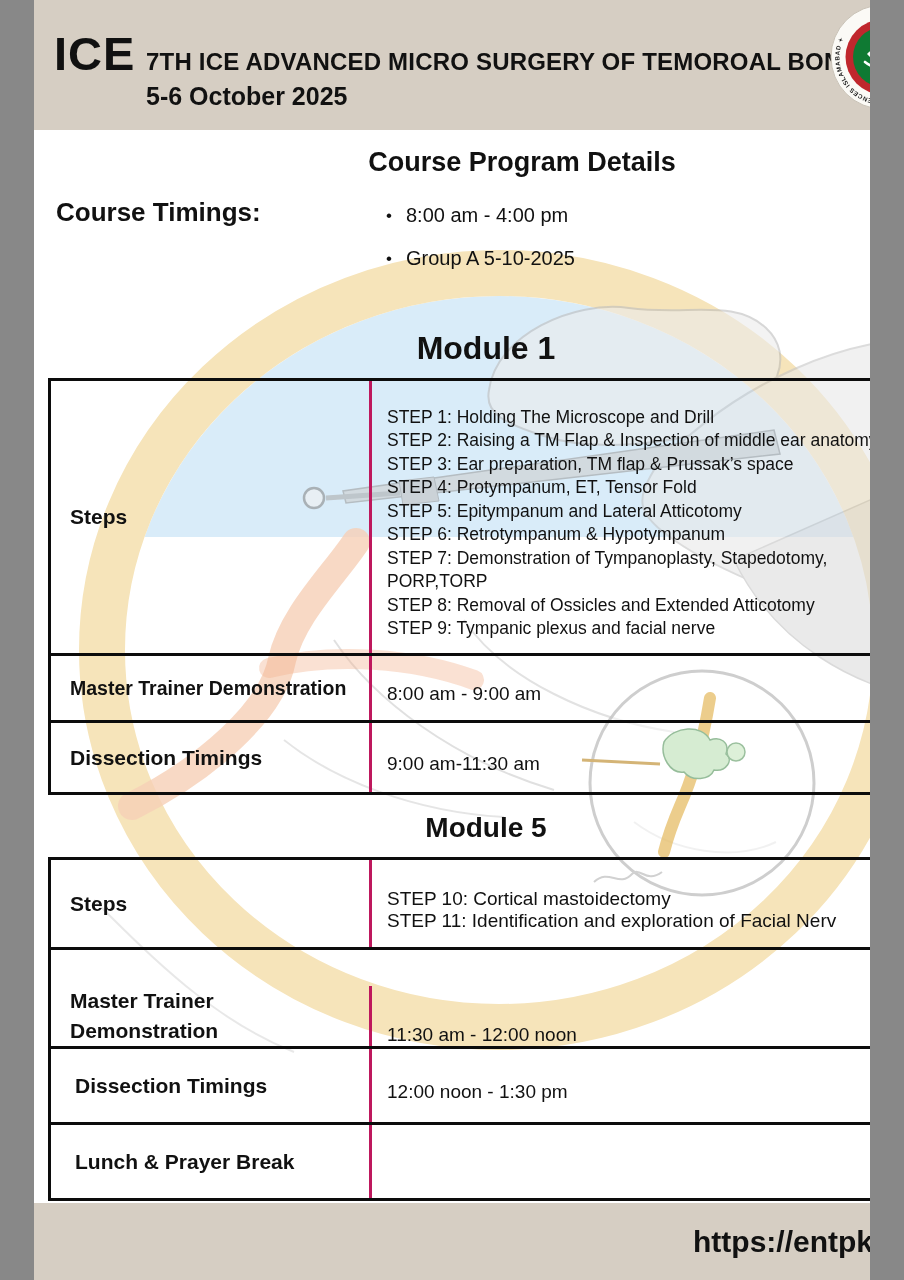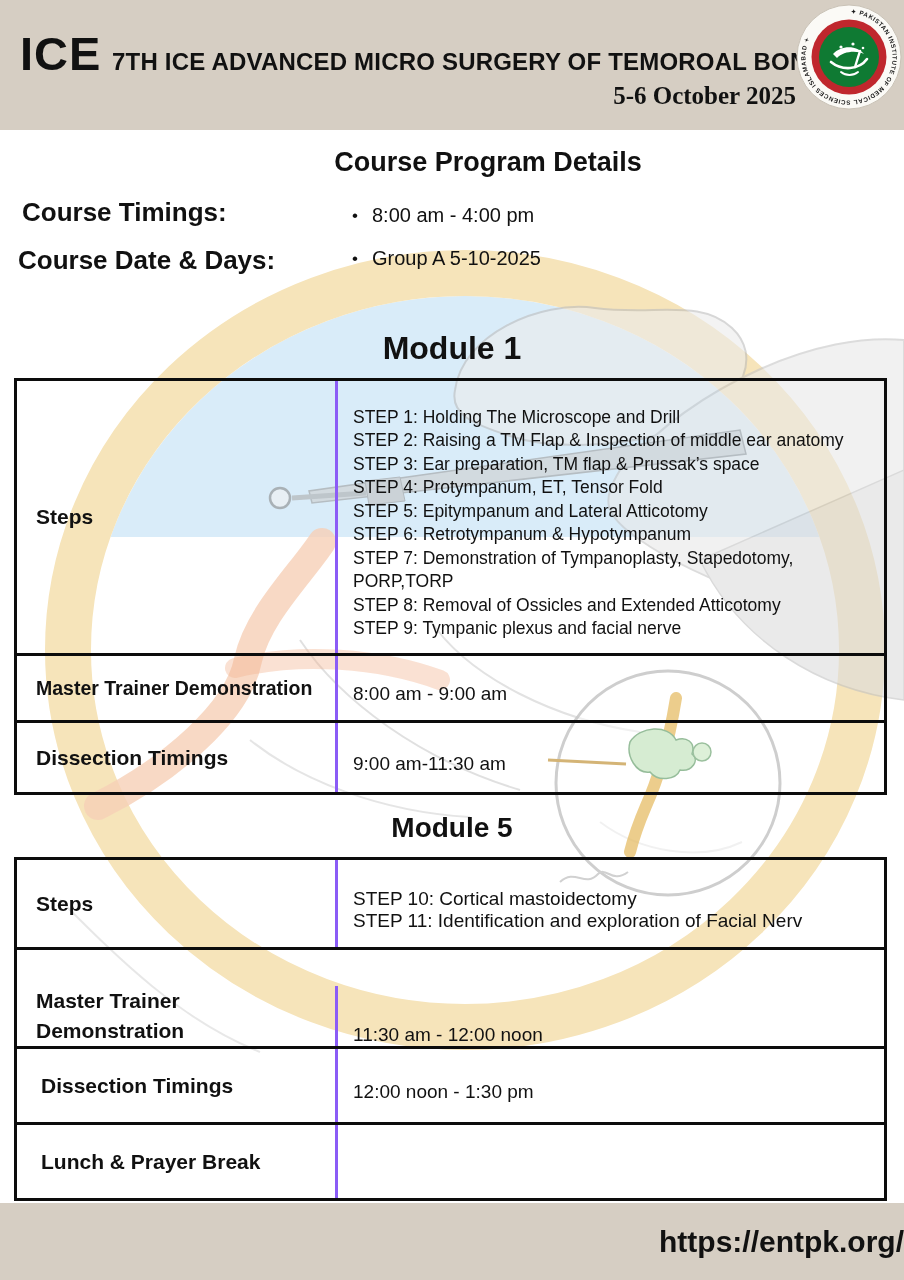--- a/index.html
+++ b/index.html
@@ -1,31 +1,31 @@
 <!DOCTYPE html>
 <html><head>
 <meta charset="utf-8">
 <style>
   html,body { margin:0; padding:0; background:#888; }
   .page {
-    position:relative; width:904px; height:1280px; margin:0 auto;
+    position:relative; width:836px; height:1280px; margin:0 auto;
     background:#ffffff; overflow:hidden;
     font-family:"Liberation Sans", sans-serif; color:#111;
   }
   
   .watermark { position:absolute; left:0; top:0; width:904px; height:1280px; z-index:1; }
   
   .band { position:absolute; left:0; width:904px; background:#d6cec3; z-index:2; }
   .header { top:0; height:130px; }
   .footer { top:1203px; height:77px; display:flex; align-items:center; justify-content:flex-end; }
   .ice { position:absolute; left:20px; top:26px; font-size:47px; font-weight:bold; letter-spacing:1px; }
   .htitle { position:absolute; left:112px; top:48px; width:684px; text-align:center;
             font-size:24px; font-weight:bold; letter-spacing:.2px; white-space:nowrap; }
-  .hdate  { position:absolute; left:112px; top:82px; width:684px; text-align:right;
-            font-size:25px; font-weight:bold;font-family:Liberation Serif, serif; }
+  .hdate  { position:absolute; left:112px; top:82px; width:684px; text-align:left;
+            font-size:25px; font-weight:bold; }
   .emblem { position:absolute; left:796px; top:4px; }
   .furl { font-size:30px; font-weight:bold; text-decoration:none; color:#111; }
   
   .content { position:absolute; left:0; top:0; width:904px; height:1280px; z-index:2; }
   .center-h { position:absolute; left:0; width:904px; text-align:center; font-weight:bold; }
   .h-program { top:147px; font-size:27px;margin-left:36px; }
   .h-module1 { top:330px; font-size:32px; }
   .h-module2 { top:812px; font-size:28px; }
   .flabel { position:absolute; font-weight:bold; font-size:26px; }
   .l-timings { left:22px; top:197px; }
@@ -34,21 +34,21 @@
   .b-timings { top:202px; }
   .b-dates   { top:245px; }
   .bullet { line-height:27px; }
   .bullet::before { content:"•"; font-size:17px; margin-right:14px; position:relative; top:-1px; }
   
   .tbl { position:absolute; left:14px; width:873px; border:3px solid #0c0c0c; box-sizing:border-box; }
   .t1 { top:378px; }
   .t2 { top:857px; }
   .trow { display:flex; border-bottom:3px solid #0c0c0c; }
   .trow:last-child { border-bottom:none; }
-  .tlabel { width:321px; border-right:3px solid #8b5cf6; box-sizing:border-box;
+  .tlabel { width:321px; border-right:3px solid #be185d; box-sizing:border-box;
             display:flex; align-items:center; padding-left:19px; padding-right:6px;
             font-weight:bold; font-size:21px; white-space:pre-line; line-height:30px; }
   .tval { flex:1; display:flex; align-items:center; padding-left:15px; padding-right:8px;
           box-sizing:border-box; font-size:19px; white-space:pre-line;margin-top:12px; }
   .r-steps1 { height:272px; }
   .r-mtd1   { height:64px; }
   .r-dis1   { height:69px; }
   .r-steps2 { height:87px; }
   .r-mtd2   { height:96px;align-items:flex-end; }
   .r-dis2   { height:73px; }
@@ -132,21 +132,20 @@
 
   <div class="content">
 
     <div class="center-h h-program">Course Program Details</div>
 
     <div class="flabel l-timings">Course Timings:</div>
     <div class="blist b-timings">
       <div class="bullet">8:00 am - 4:00 pm</div>
     </div>
 
-    <div class="flabel l-dates">Course Date &amp; Days:</div>
     <div class="blist b-dates">
       <div class="bullet">Group A 5-10-2025</div>
     </div>
 
     <div class="center-h h-module1">Module 1</div>
 
     <div class="tbl t1">
       <div class="trow r-steps1">
         <div class="tlabel">Steps</div>
         <div class="tval steps-val">STEP 1: Holding The Microscope and Drill

